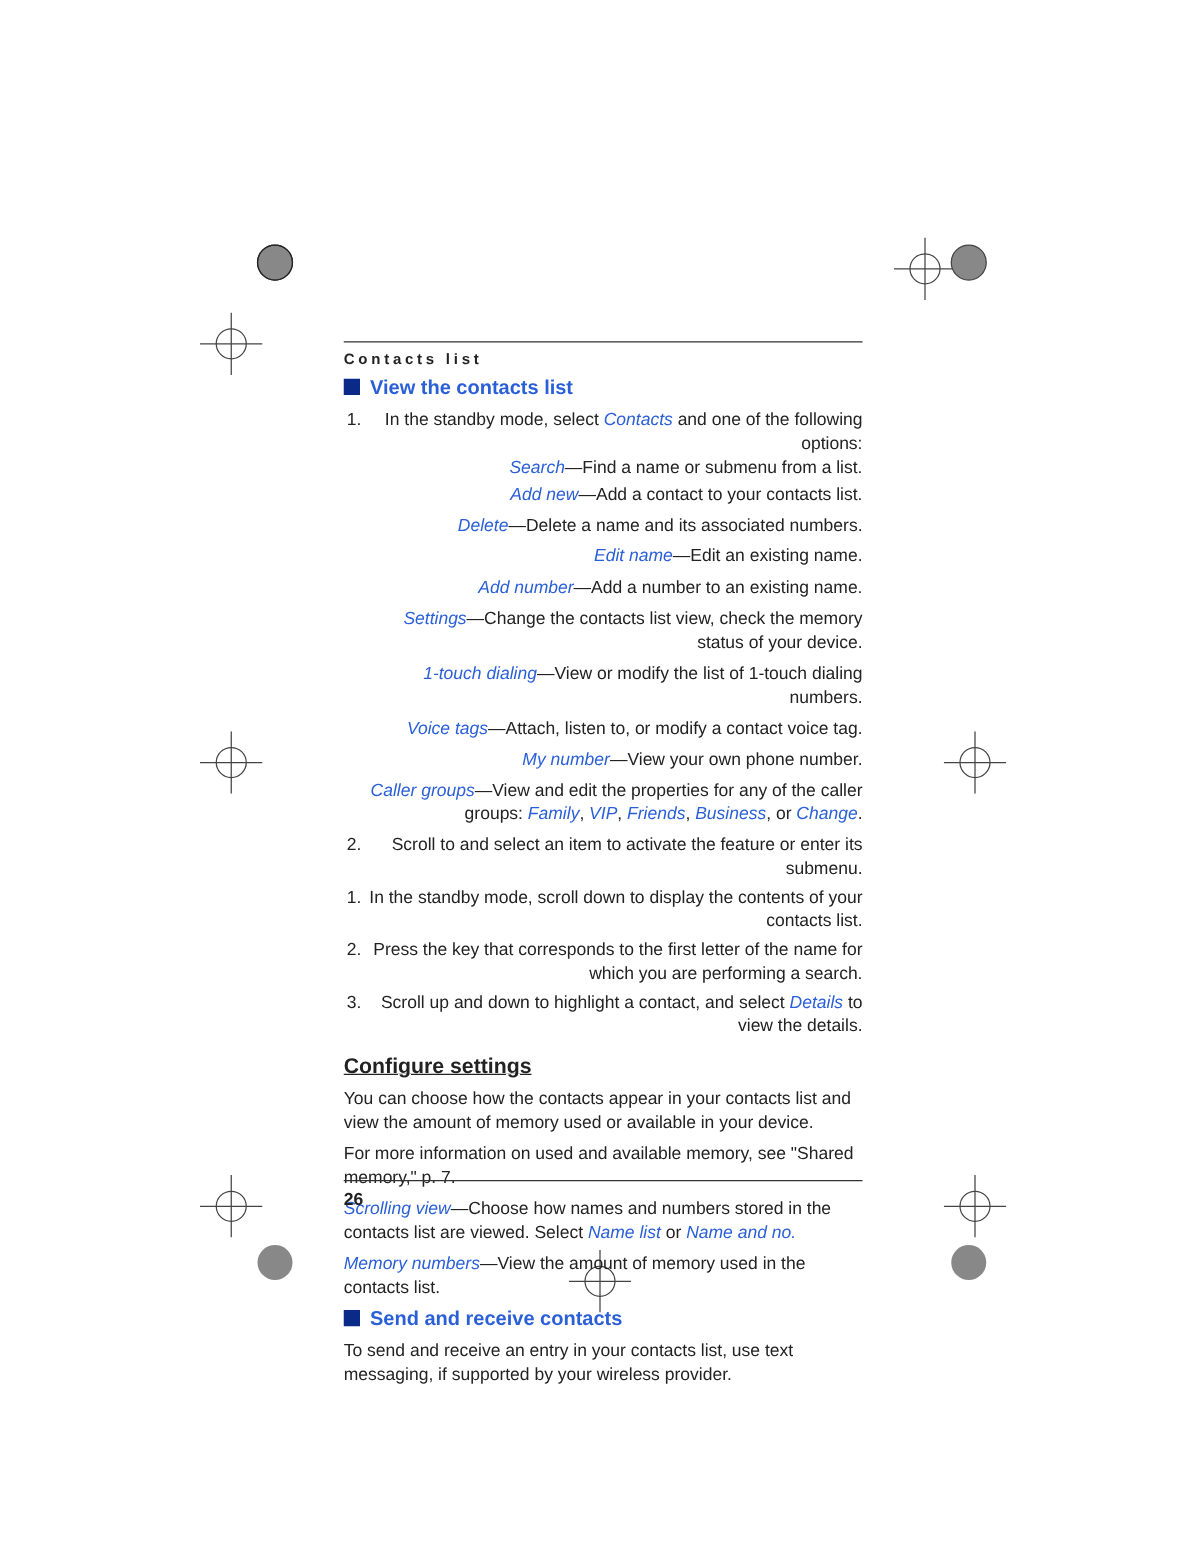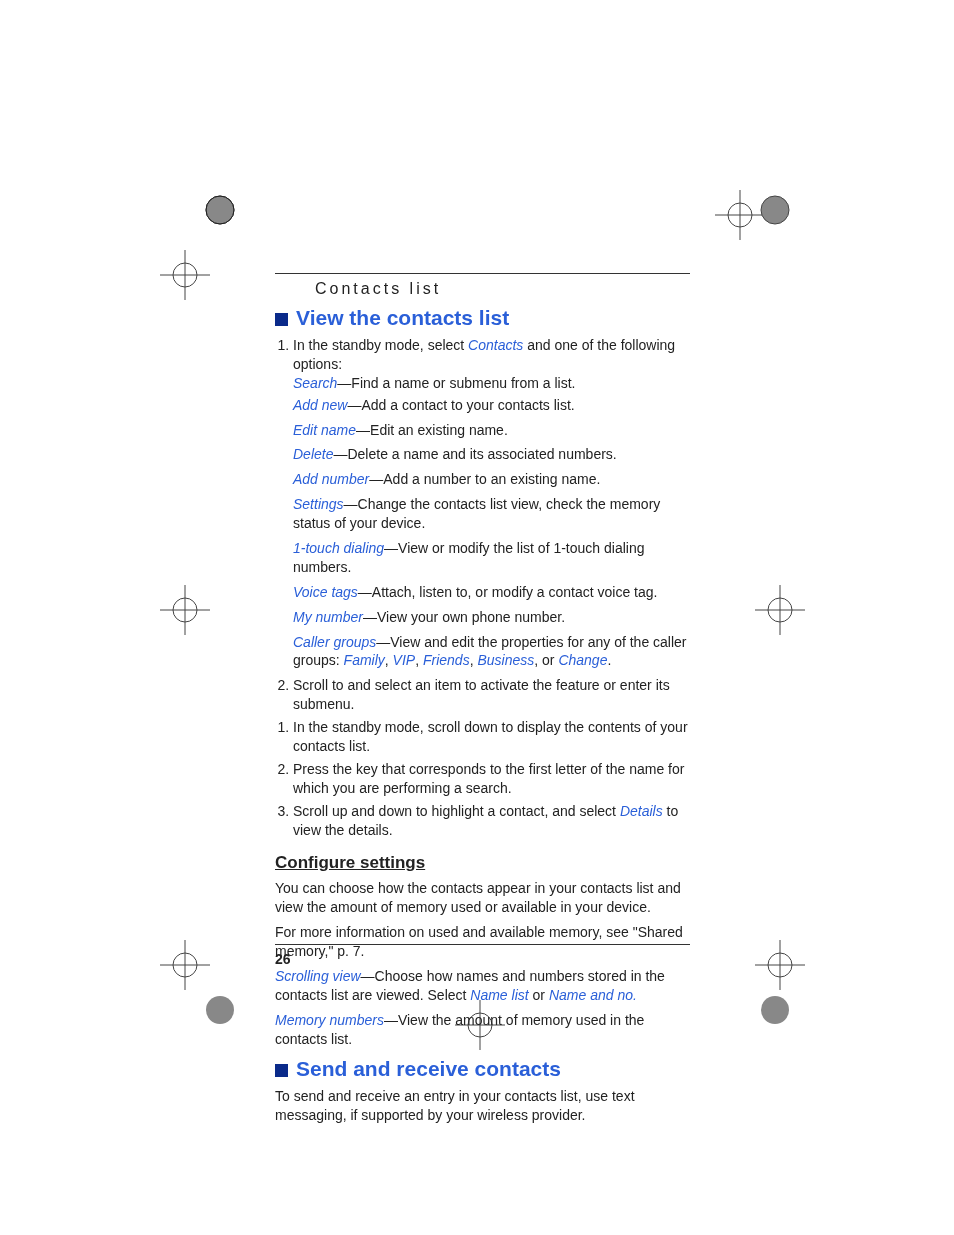--- a/index.html
+++ b/index.html
@@ -27,51 +27,51 @@
     border-bottom: 0.5px solid #333;
     padding-bottom: 6px;
   }
   .rule-short {
     border-top: 0.5px solid #333;
     width: 100%;
     margin-top: 50px;
     margin-bottom: 6px;
   }
   .brand-header {
-    font-size: 16px;
+    font-size: 12px;
     letter-spacing: 3px;
-    font-weight: normal;
+    font-weight: bold;
     margin-bottom: 6px;
-    margin-left: 40px;
   }
   .sq {
     display: inline-block;
     width: 13px;
     height: 13px;
     background: #0a2a8a;
     margin-right: 8px;
     position: relative;
     top: 1px;
   }
   h2.blue {
     color: #2a5fd8;
-    font-size: 21px;
+    font-size: 16px;
     font-weight: bold;
     margin: 8px 0 6px 0;
   }
   h3.sub {
     font-size: 17px;
     font-weight: bold;
     text-decoration: underline;
     margin: 14px 0 6px 0;
     color: #222;
   }
   ol {
     margin: 0 0 0 18px;
     padding: 0;
+    text-align: right;
   }
   li {
     margin-bottom: 4px;
     line-height: 1.35;
   }
   .indent {
     margin: 0 0 0 18px;
   }
   p {
     margin: 3px 0 6px 0;
@@ -179,22 +179,22 @@
   <h2 class="blue">
     <span class="sq"></span><span>View the contacts list</span>
   </h2>
 
   <ol>
     <li>
       <span>In the standby mode, select </span><span class="it">Contacts</span><span> and one of the following options:</span>
 
       <p class="indent" style="margin-left:0"><span class="it">Search</span><span>—Find a name or submenu from a list.</span></p>
       <p style="margin-left:0"><span class="it">Add new</span><span>—Add a contact to your contacts list.</span></p>
+      <p style="margin-left:0"><span class="it">Delete</span><span>—Delete a name and its associated numbers.</span></p>
       <p style="margin-left:0"><span class="it">Edit name</span><span>—Edit an existing name.</span></p>
-      <p style="margin-left:0"><span class="it">Delete</span><span>—Delete a name and its associated numbers.</span></p>
       <p style="margin-left:0"><span class="it">Add number</span><span>—Add a number to an existing name.</span></p>
       <p style="margin-left:0"><span class="it">Settings</span><span>—Change the contacts list view, check the memory status of your device.</span></p>
       <p style="margin-left:0"><span class="it">1-touch dialing</span><span>—View or modify the list of 1-touch dialing numbers.</span></p>
       <p style="margin-left:0"><span class="it">Voice tags</span><span>—Attach, listen to, or modify a contact voice tag.</span></p>
       <p style="margin-left:0"><span class="it">My number</span><span>—View your own phone number.</span></p>
 
       <p style="margin-left:0">
         <span class="it">Caller groups</span><span>—View and edit the properties for any of the caller groups: </span>
         <span class="it">Family</span><span>, </span>
         <span class="it">VIP</span><span>, </span>

